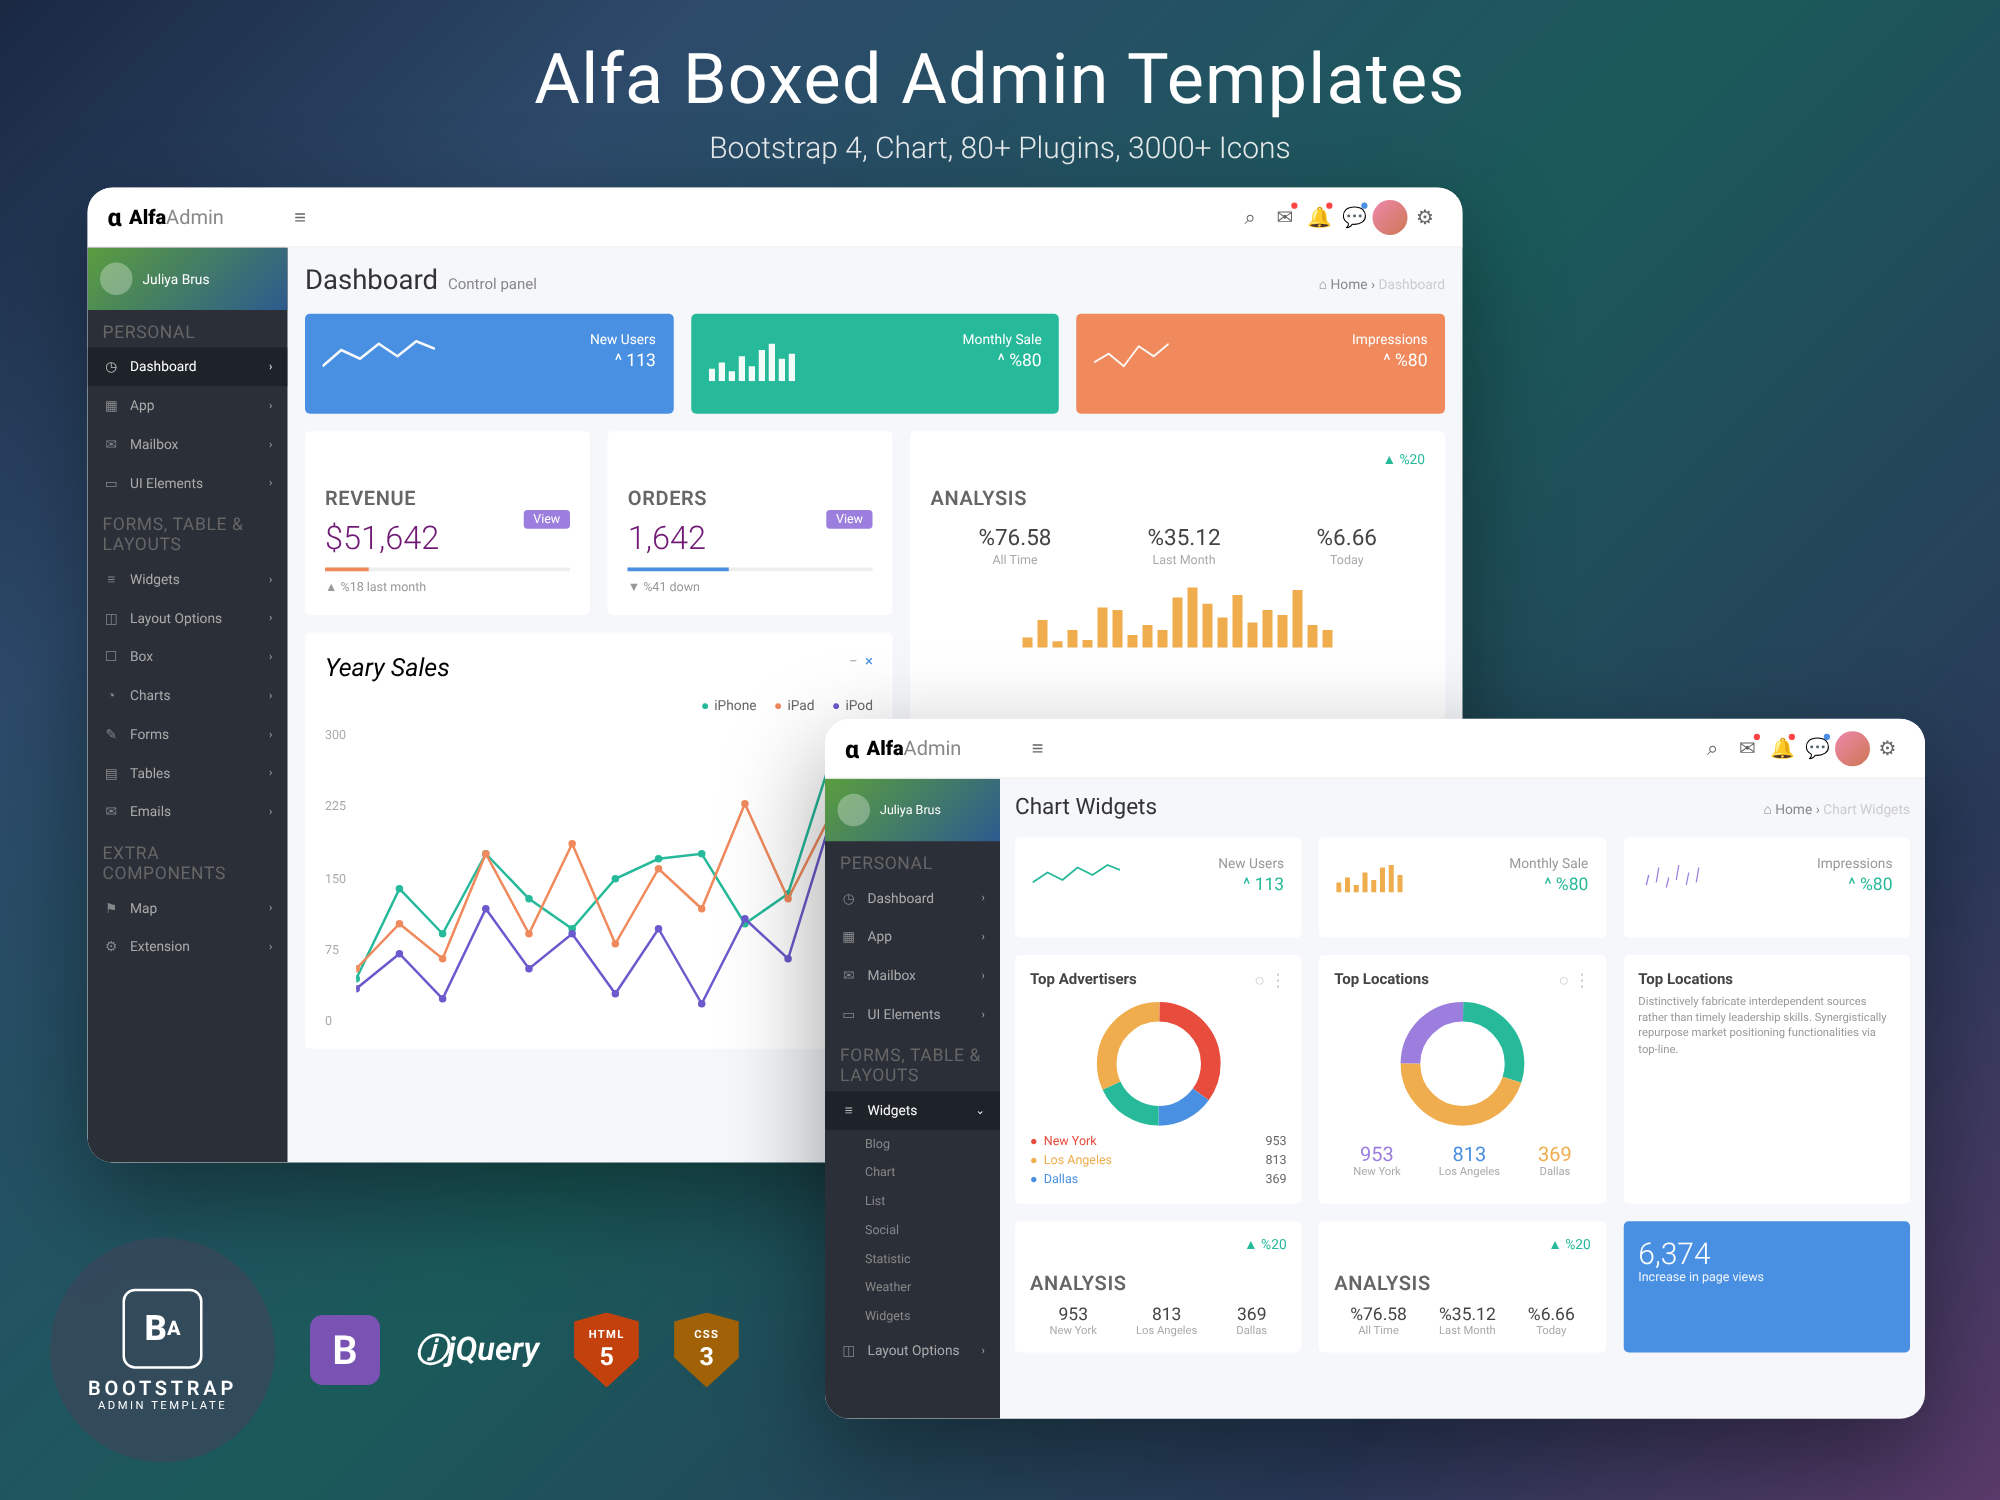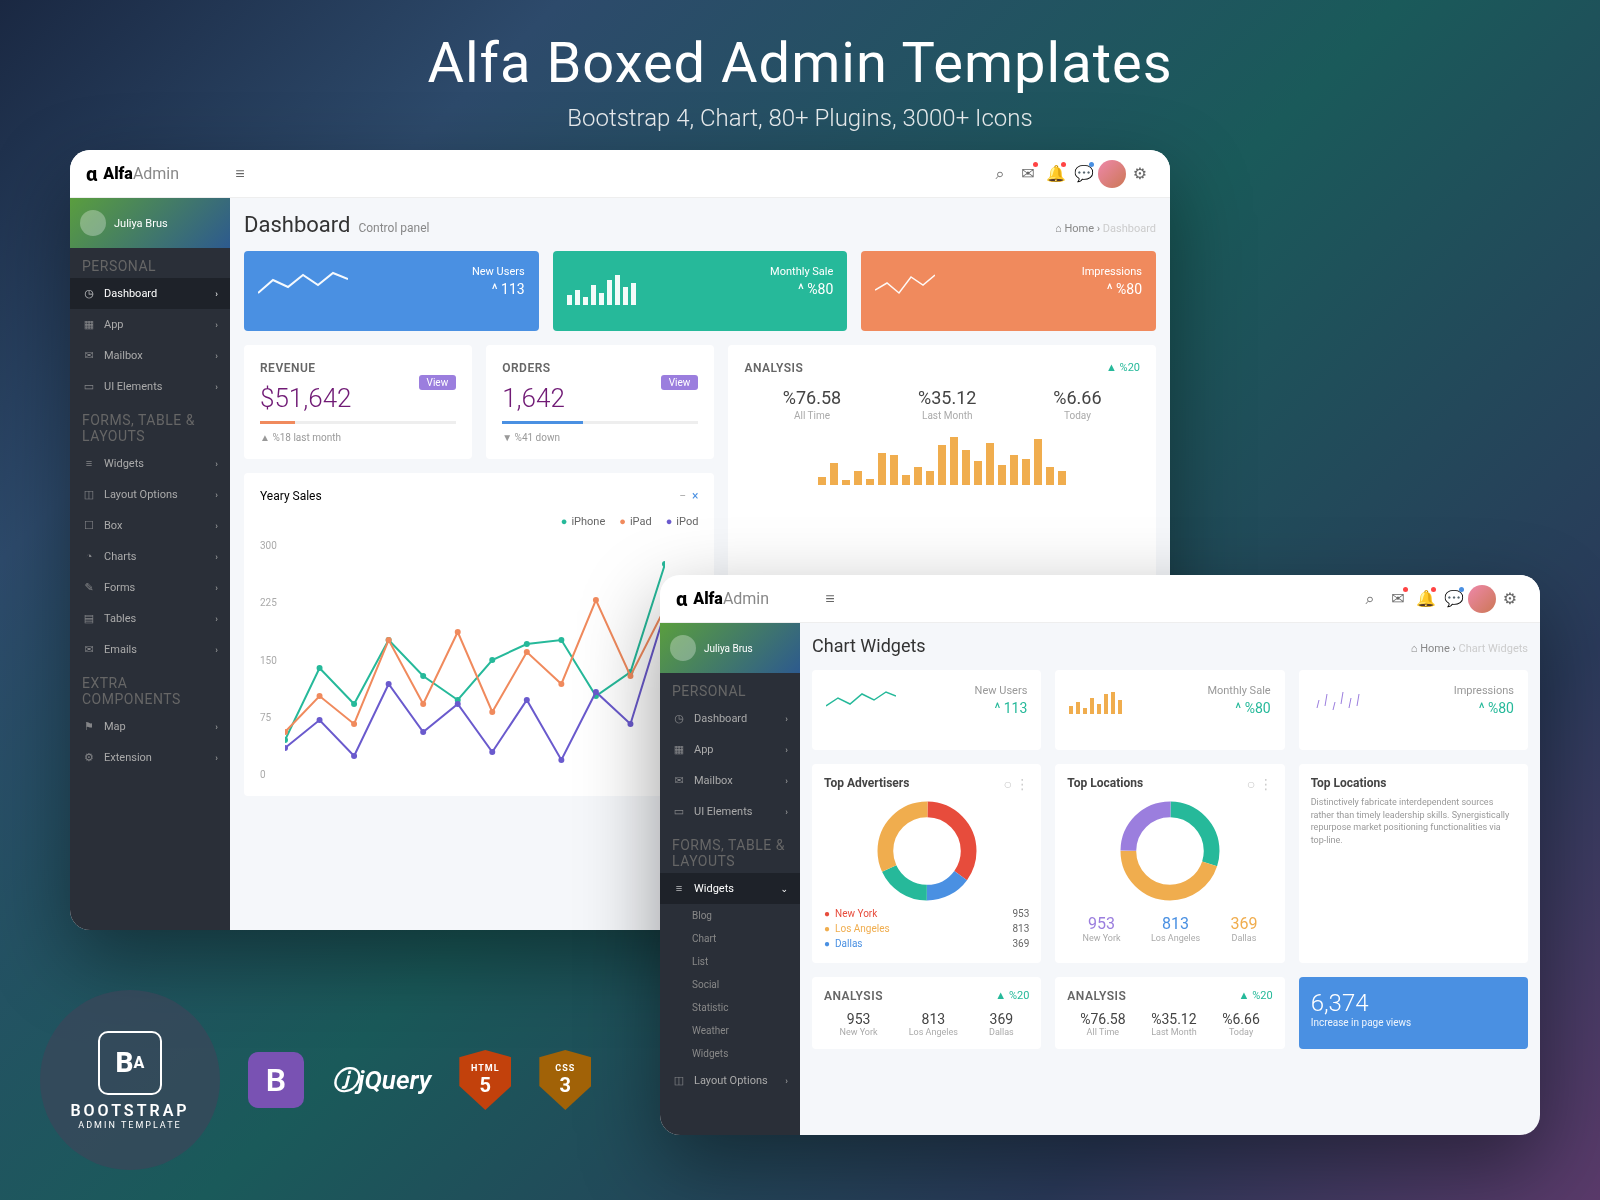--- a/index.html
+++ b/index.html
@@ -48,36 +48,36 @@
 .tile-orange { background: #f08a5d; }
 .tile-white { background: #fff; color: #333; }
 .tile .spark { opacity: 0.95; }
 .tile .meta { text-align: right; }
 .tile .meta .label { font-size: 11px; }
 .tile .meta .val { font-size: 14px; margin-top: 3px; }
 .tile-white .meta .label { color: #999; }
 .tile-white .meta .val { color: #26b99a; }
 
 .card { background: #fff; border-radius: 4px; padding: 16px; flex: 1; }
-.card h4 { font-size: 12px; font-weight: 600; color: #666; text-transform: uppercase; letter-spacing: 0.5px; }
+.card h4 { font-size: 16px; font-weight: 600; color: #666; text-transform: uppercase; letter-spacing: 0.5px; margin-top: 28px; }
 .card .badge { float: right; background: #9b7ede; color: #fff; font-size: 10px; padding: 2px 8px; border-radius: 3px; }
 .card .big { font-size: 26px; font-weight: 300; color: #701a75; margin: 8px 0; }
 .card .bar { height: 3px; background: #eee; margin: 8px 0; position: relative; }
 .card .bar span { position: absolute; left: 0; top: 0; height: 100%; }
 .card .small { font-size: 10px; color: #999; }
 .card .delta { float: right; font-size: 11px; color: #26b99a; }
 
 .analysis-cols { display: flex; justify-content: space-around; text-align: center; margin-top: 12px; }
 .analysis-cols .ac-val { font-size: 18px; color: #444; }
 .analysis-cols .ac-lbl { font-size: 10px; color: #aaa; margin-top: 2px; }
 .analysis-bars { display: flex; align-items: flex-end; gap: 4px; height: 50px; margin-top: 14px; justify-content: center; }
 .analysis-bars span { width: 8px; background: #f0ad4e; }
 
 .yearly { background: #fff; border-radius: 4px; padding: 16px; }
-.yearly h3 { font-size: 12px; font-weight: 400; }
+.yearly h3 { font-size: 20px; font-weight: 400; font-style: italic; }
 .yearly .controls { float: right; color: #aaa; font-size: 12px; }
 .legend { display: flex; gap: 14px; justify-content: flex-end; margin: 12px 0; font-size: 11px; color: #666; }
 .legend span::before { content: "●"; margin-right: 4px; }
 .lg-teal::before { color: #26b99a; }
 .lg-orange::before { color: #f08a5d; }
 .lg-purple::before { color: #6a5acd; }
 
 .blue-banner { background: #4a90e2; color: #fff; padding: 18px; font-size: 30px; font-weight: 300; border-radius: 4px; }
 
 .sm { font-size: 10px; }

